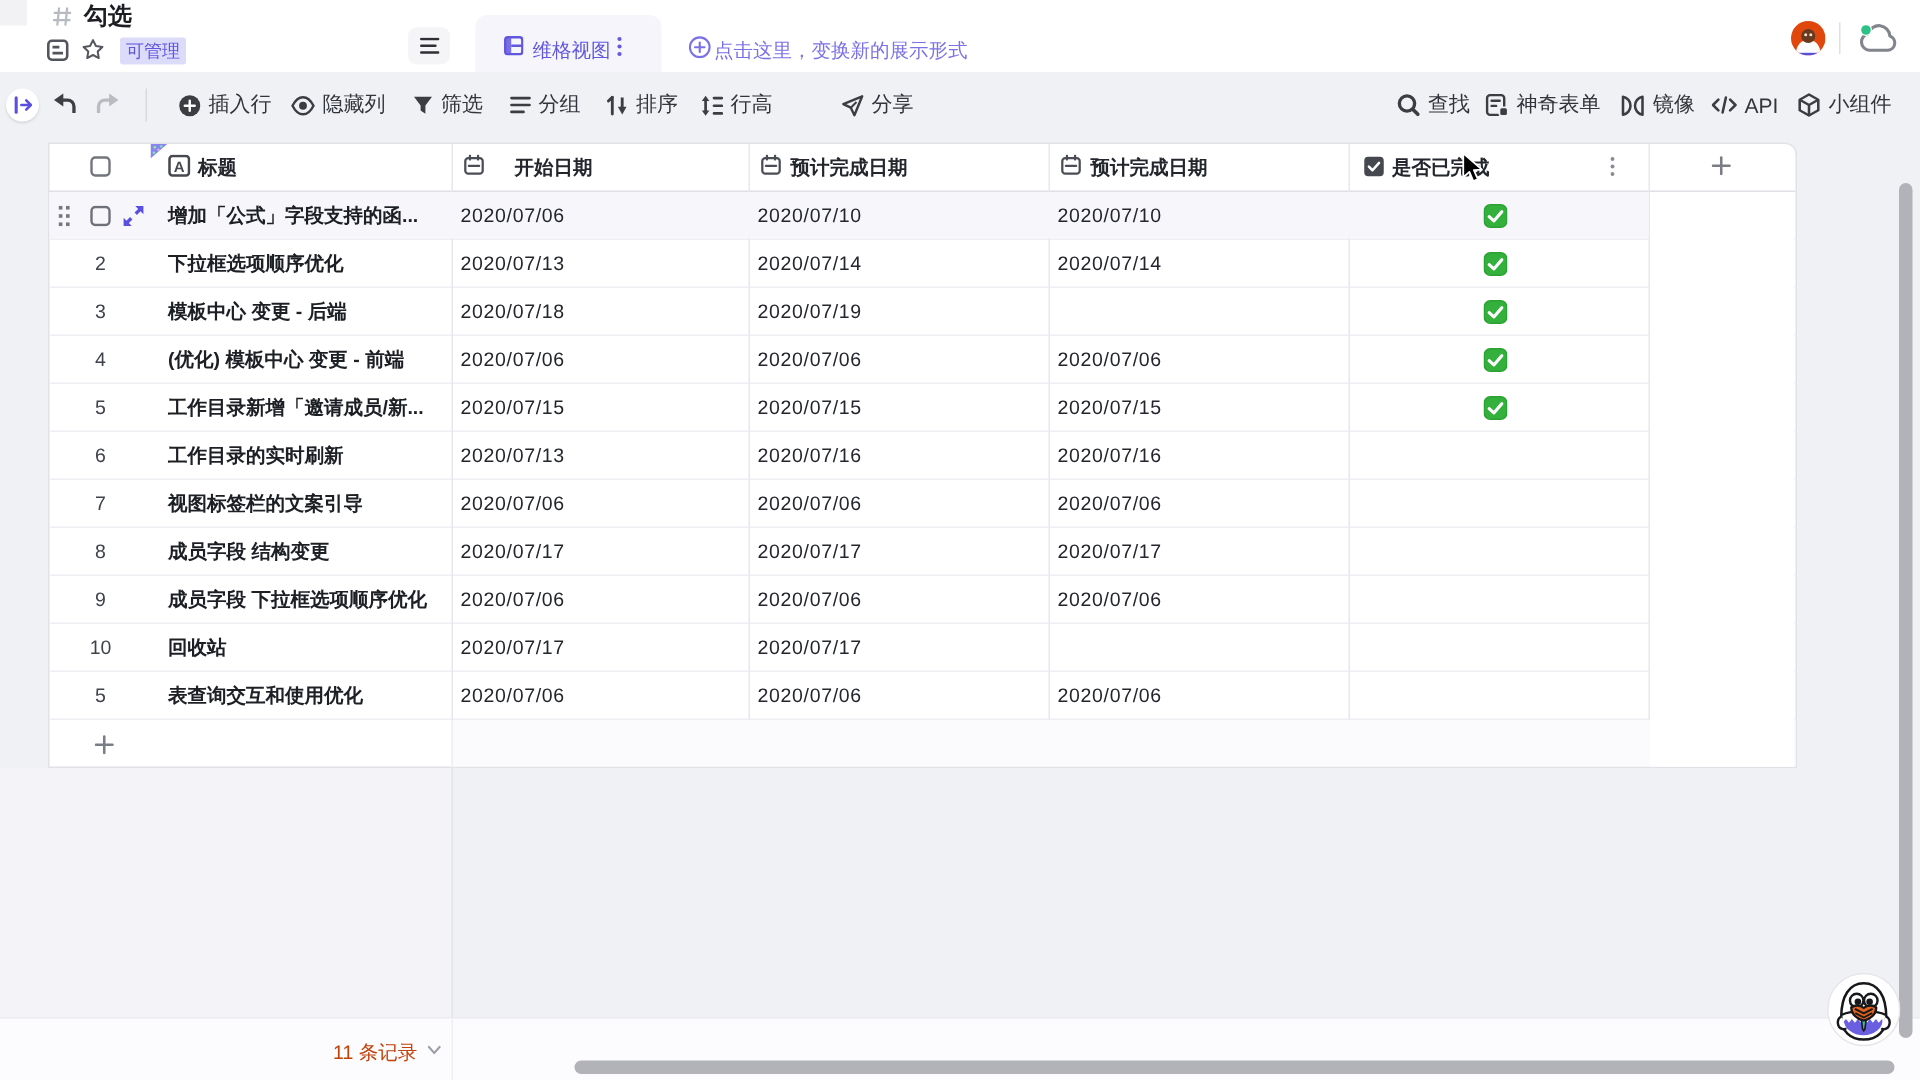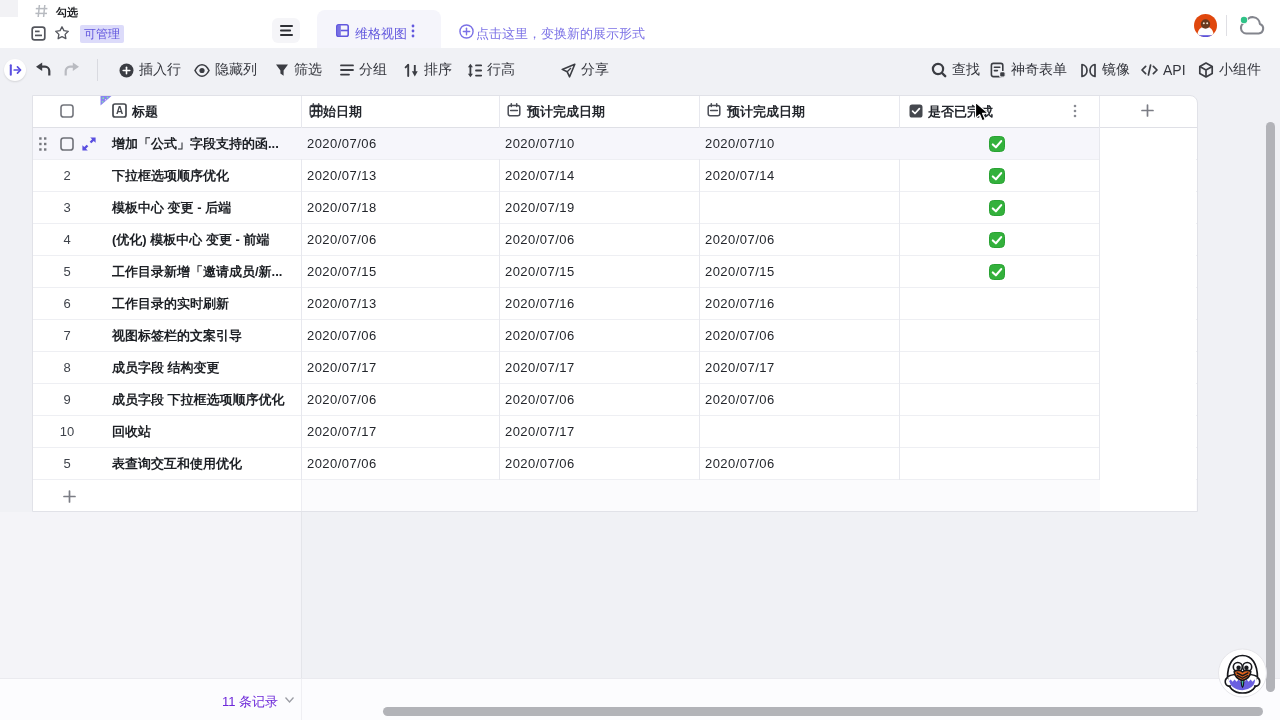--- a/index.html
+++ b/index.html
@@ -15,21 +15,21 @@
 
 <div class="abs" style="left:35px;top:4px;width:14px;height:16px">
 <svg width="13" height="14" viewBox="0 0 13 14">
       <g stroke="#b7bac0" stroke-width="1.5">
         <line x1="4.4" y1="1" x2="3.2" y2="13"></line>
         <line x1="9.8" y1="1" x2="8.6" y2="13"></line>
         <line x1="0.8" y1="4.6" x2="12.4" y2="4.6"></line>
         <line x1="0.4" y1="9.4" x2="12" y2="9.4"></line>
       </g>
     </svg></div>
-<div class="abs" style="left:56px;top:2px;font-size:11px;font-weight:700;color:#1c1e22;line-height:20px">勾选</div>
+<div class="abs" style="left:56px;top:2px;font-size:16px;font-weight:700;color:#1c1e22;line-height:20px">勾选</div>
 <svg class="abs" style="left:31px;top:26px" width="15" height="15" viewBox="0 0 15 15">
     <rect x="1.2" y="1.2" width="12.6" height="12.6" rx="2.4" fill="none" stroke="#53555c" stroke-width="1.7"></rect>
     <line x1="4" y1="5.4" x2="8.6" y2="5.4" stroke="#53555c" stroke-width="1.7"></line>
     <line x1="4" y1="9.4" x2="11" y2="9.4" stroke="#53555c" stroke-width="1.7"></line>
   </svg>
 <svg class="abs" style="left:54px;top:25px" width="16" height="16" viewBox="0 0 24 24">
     <path d="M12 2.6l2.9 5.9 6.5 0.95-4.7 4.6 1.1 6.5L12 17.5l-5.8 3.05 1.1-6.5-4.7-4.6 6.5-0.95z" fill="none" stroke="#55575e" stroke-width="2" stroke-linejoin="round"></path>
   </svg>
 <div class="abs" style="left:80px;top:25px;width:44px;height:18px;background:#dcdbfa;border-radius:2px;font-size:12px;color:#6055dd;text-align:center;line-height:18px">可管理</div>
 
@@ -242,21 +242,21 @@
     <rect x="1" y="1" width="13" height="13" rx="2" fill="none" stroke="#46494f" stroke-width="1.7"></rect>
     <text x="7.5" y="11.4" font-size="10" font-weight="bold" fill="#46494f" text-anchor="middle" font-family="Liberation Sans,sans-serif">A</text>
   </svg>
 <div class="hdr-cell" style="left:132px">标题</div>
 <svg class="abs" style="left:309px;top:103px" width="14" height="14" viewBox="0 0 14 14">
     <rect x="1.2" y="2.4" width="11.6" height="10.4" rx="2" fill="none" stroke="#4a4d55" stroke-width="1.5"></rect>
     <line x1="4.3" y1="0.8" x2="4.3" y2="3.4" stroke="#4a4d55" stroke-width="1.5" stroke-linecap="round"></line>
     <line x1="9.7" y1="0.8" x2="9.7" y2="3.4" stroke="#4a4d55" stroke-width="1.5" stroke-linecap="round"></line>
     <line x1="3.6" y1="7.6" x2="10.4" y2="7.6" stroke="#4a4d55" stroke-width="1.5" stroke-linecap="round"></line>
   </svg>
-<div class="hdr-cell" style="left:310px">开始日期</div>
+<div class="hdr-cell" style="left:343px">开始日期</div>
 <svg class="abs" style="left:507px;top:103px" width="14" height="14" viewBox="0 0 14 14">
     <rect x="1.2" y="2.4" width="11.6" height="10.4" rx="2" fill="none" stroke="#4a4d55" stroke-width="1.5"></rect>
     <line x1="4.3" y1="0.8" x2="4.3" y2="3.4" stroke="#4a4d55" stroke-width="1.5" stroke-linecap="round"></line>
     <line x1="9.7" y1="0.8" x2="9.7" y2="3.4" stroke="#4a4d55" stroke-width="1.5" stroke-linecap="round"></line>
     <line x1="3.6" y1="7.6" x2="10.4" y2="7.6" stroke="#4a4d55" stroke-width="1.5" stroke-linecap="round"></line>
   </svg>
 <div class="hdr-cell" style="left:527px">预计完成日期</div>
 <svg class="abs" style="left:707px;top:103px" width="14" height="14" viewBox="0 0 14 14">
     <rect x="1.2" y="2.4" width="11.6" height="10.4" rx="2" fill="none" stroke="#4a4d55" stroke-width="1.5"></rect>
     <line x1="4.3" y1="0.8" x2="4.3" y2="3.4" stroke="#4a4d55" stroke-width="1.5" stroke-linecap="round"></line>
@@ -375,21 +375,21 @@
 <div class="cell-date" style="left:705px;top:448px">2020/07/06</div>
 <svg class="abs" style="left:63px;top:490px" width="13" height="13" viewBox="0 0 13 13">
     <g stroke="#7b7d85" stroke-width="1.7" stroke-linecap="round">
       <line x1="6.5" y1="1" x2="6.5" y2="12"></line>
       <line x1="1" y1="6.5" x2="12" y2="6.5"></line>
     </g>
   </svg>
 <div class="abs" style="left:301px;top:512px;width:1px;height:166px;background:#e4e5ea"></div>
 <div class="abs" style="left:0;top:678px;width:1280px;height:42px;background:#fcfcfe;border-top:1px solid #eaeaef"></div>
 <div class="abs" style="left:301px;top:679px;width:1px;height:41px;background:#efeff3"></div>
-<div class="abs" style="left:222px;top:693px;font-size:13px;color:#6d28d9">11 条记录</div>
+<div class="abs" style="left:222px;top:693px;font-size:13px;color:#c2410c">11 条记录</div>
 <svg class="abs" style="left:285px;top:697px" width="9" height="6" viewBox="0 0 9 6">
     <path d="M0.5 0.5 L4.5 5 L8.5 0.5" fill="none" stroke="#9b9da4" stroke-width="1.3"></path>
   </svg>
 <div class="abs" style="left:383px;top:707px;width:880px;height:9px;background:#b2b3b8;border-radius:5px"></div>
 <div class="abs" style="left:1266px;top:122px;width:9px;height:570px;background:#b2b3b8;border-radius:5px"></div>
 <svg class="abs" style="left:974px;top:101px" width="17" height="23" viewBox="0 0 17 23">
     <path d="M1.5 1.2 L1.5 17.2 L5.6 13.6 L8.2 19.8 L11.2 18.5 L8.6 12.4 L14 12.1 z" fill="#000" stroke="#fff" stroke-width="1.2" stroke-linejoin="round"></path>
   </svg>
 <svg class="abs" style="left:1218px;top:648px" width="49" height="50" viewBox="0 0 49 50">
 <circle cx="24.5" cy="25" r="24" fill="#fff" stroke="#e6e6ea" stroke-width="1"></circle>

